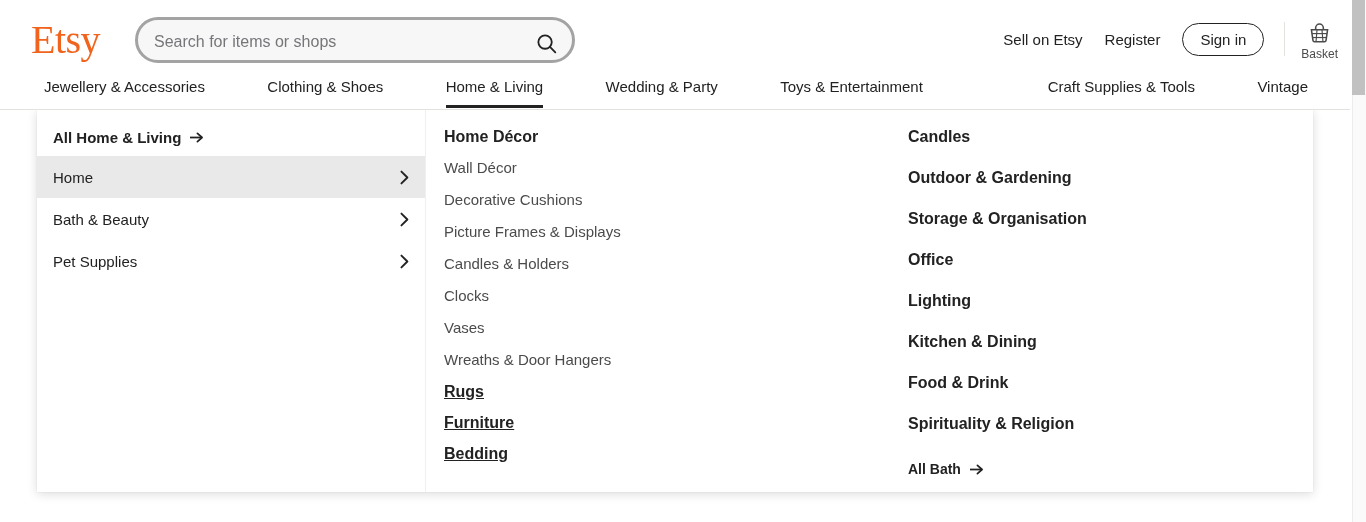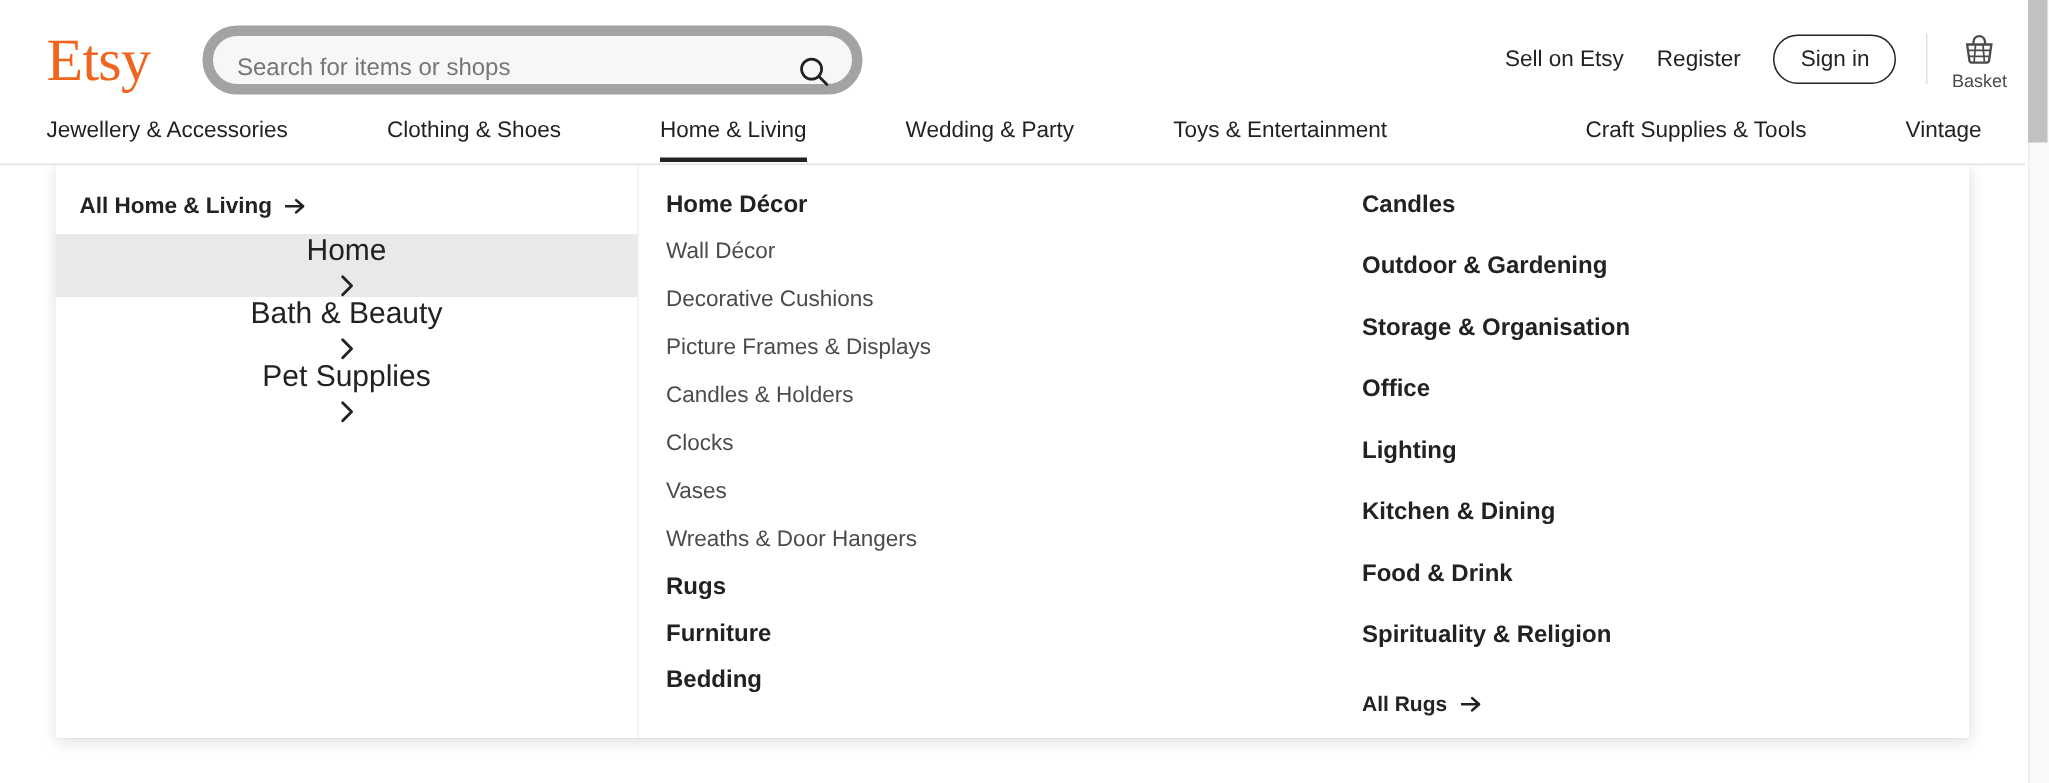--- a/index.html
+++ b/index.html
@@ -48,21 +48,21 @@
     color: #f1641e;
     letter-spacing: -0.5px;
     user-select: none;
   }
 
   .searchbar {
     position: absolute;
     left: 135px; top: 17px;
     width: 440px; height: 46px;
     background: #f7f7f7;
-    border: 7px solid #a3a3a3;
+    border: 3px solid #a3a3a3;
     border-radius: 23px;
     cursor: text;
   }
   .searchbar input {
     position: absolute;
     left: 14px; top: 0;
     width: 380px; height: 44px;
     border: 0; outline: 0;
     background: transparent;
     font-family: "Liberation Sans", sans-serif;
@@ -134,21 +134,21 @@
     width: 1352px; height: 32px;
     border-bottom: 1px solid #e1e3df;
     background: #ffffff;
   }
   .nav-inner {
     position: relative;
     width: 1352px;
     height: 31px;
     display: flex;
     align-items: flex-start;
-    padding: 0 31px;
+    padding: 0 44px;
   }
   .nav-item {
     position: relative;
     font-size: 15px;
     color: #222222;
     cursor: pointer;
     white-space: nowrap;
     padding-bottom: 10px;
     user-select: none;
   }
@@ -189,24 +189,23 @@
     font-weight: bold;
     color: #222222;
     cursor: pointer;
   }
   .cat-row {
     display: flex;
     align-items: center;
     justify-content: space-between;
     height: 42px;
     padding: 0 16px;
-    font-size: 20px;
-    color: #222222;
-    cursor: pointer;
-    flex-direction: column;
+    font-size: 15px;
+    color: #222222;
+    cursor: pointer;
   }
   .cat-row.selected { background: #e9e9e9; }
   .chev {
     font-size: 0;
     line-height: 0;
     color: #222;
     display: inline-flex;
     align-items: center;
   }
 
@@ -220,21 +219,21 @@
   }
 
   .grp-head {
     font-size: 16px;
     font-weight: bold;
     color: #222222;
     margin-bottom: 13px;
     cursor: pointer;
     display: inline-block;
   }
-  .grp-head.spaced { margin-top: 10px; }
+  .grp-head.spaced { margin-top: 10px; text-decoration: underline; }
   .sub-link {
     display: block;
     font-size: 15px;
     color: #4b4b4b;
     margin-bottom: 15px;
     cursor: pointer;
     text-decoration: none;
   }
   .right-link {
     display: block;
@@ -404,21 +403,21 @@
           <a class="right-link">Candles</a>
           <a class="right-link">Outdoor &amp; Gardening</a>
           <a class="right-link">Storage &amp; Organisation</a>
           <a class="right-link">Office</a>
           <a class="right-link">Lighting</a>
           <a class="right-link">Kitchen &amp; Dining</a>
           <a class="right-link">Food &amp; Drink</a>
           <a class="right-link">Spirituality &amp; Religion</a>
         </div>
       <div class="all-home-link">
-        <span>All Rugs</span>
+        <span>All Bath</span>
         <svg width="15" height="13" viewBox="0 0 16 14">
           <line x1="1" y1="7" x2="13.5" y2="7" stroke="#222222" stroke-width="1.9"></line>
           <polyline points="9,2.6 14,7 9,11.4" fill="none" stroke="#222222" stroke-width="1.9" stroke-linecap="round" stroke-linejoin="round"></polyline>
         </svg>
       </div>
     </div>
   </div>
 
   <div class="scrollbar-left-edge"></div>
   <div class="scrollbar-track">

